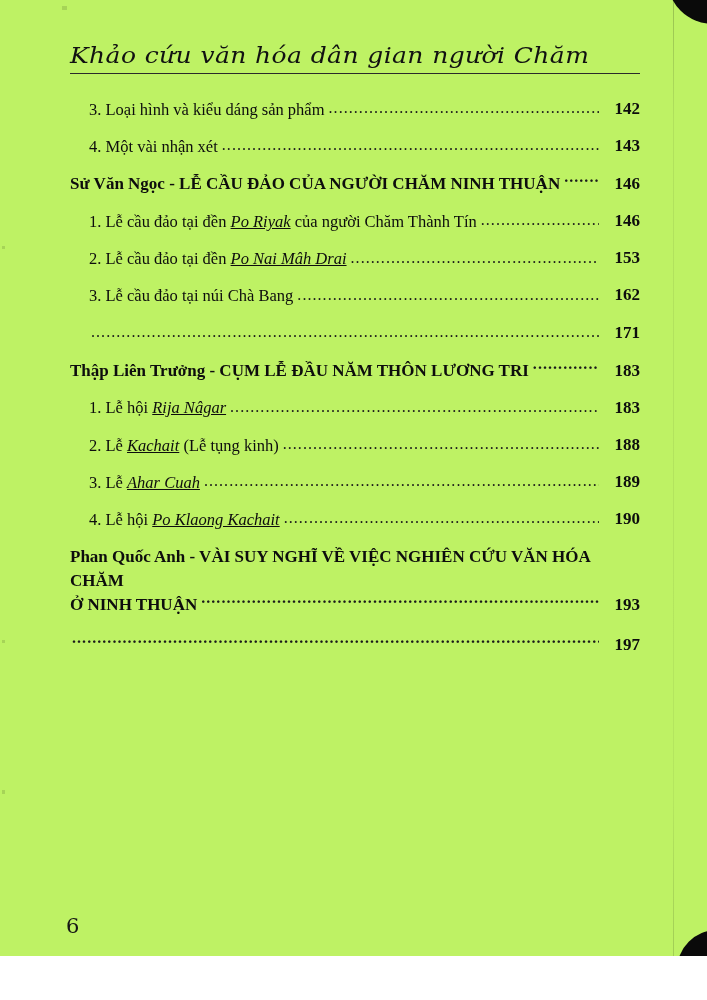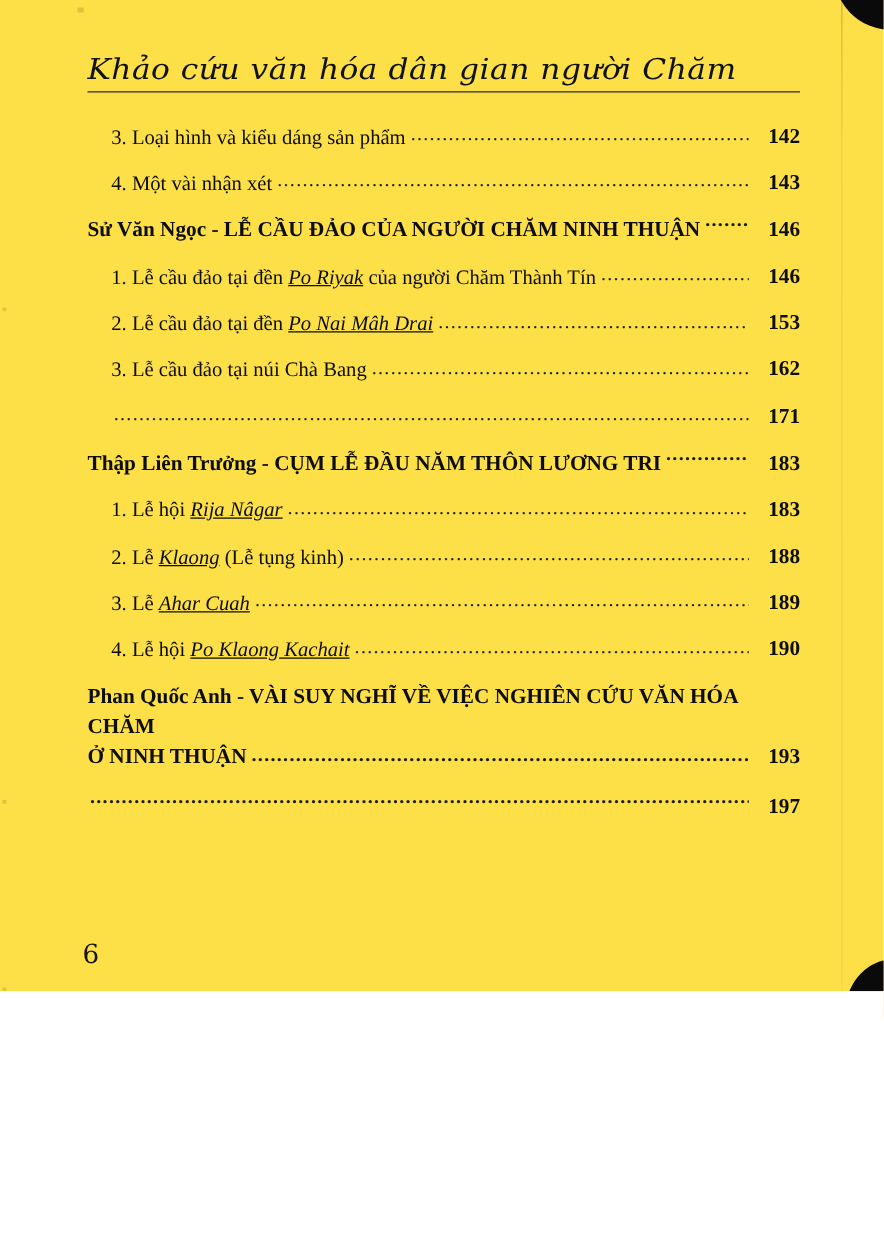--- a/index.html
+++ b/index.html
@@ -3,22 +3,22 @@
 <meta charset="utf-8">
 <style>
   html, body {
     margin: 0;
     padding: 0;
     background: #ffffff;
   }
   #page {
     position: relative;
     width: 707px;
-    height: 793px;
-    background: #fde047;
+    height: 956px;
+    background: #bef264;
     overflow: hidden;
     font-family: "Liberation Serif", "DejaVu Serif", serif;
     color: #0d0d0d;
   }
 
   
   .scan-corner {
     position: absolute;
     background: #0a0a0a;
     pointer-events: none;
@@ -143,21 +143,21 @@
     margin-bottom: 15px;
   }
   .ml-line {
     display: block;
     font-weight: bold;
     font-size: 17px;
     line-height: 1.42;
   }
   .ml-last {
     display: flex;
-    align-items: flex-end;
+    align-items: flex-start;
     font-weight: bold;
     font-size: 17px;
     line-height: 1.42;
     white-space: nowrap;
   }
 
   
   .folio {
     position: absolute;
     left: 66px;
@@ -235,21 +235,21 @@
         <span class="toc-label">Thập Liên Trưởng - CỤM LỄ ĐẦU NĂM THÔN LƯƠNG TRI</span>
         <span class="toc-leader"></span>
         <span class="toc-page">183</span>
       </div>
       <div class="toc-row sub">
         <span class="toc-label">1. Lễ hội <span class="it">Rija Nâgar</span></span>
         <span class="toc-leader"></span>
         <span class="toc-page">183</span>
       </div>
       <div class="toc-row sub">
-        <span class="toc-label">2. Lễ <span class="it">Klaong</span> (Lễ tụng kinh)</span>
+        <span class="toc-label">2. Lễ <span class="it">Kachait</span> (Lễ tụng kinh)</span>
         <span class="toc-leader"></span>
         <span class="toc-page">188</span>
       </div>
       <div class="toc-row sub">
         <span class="toc-label">3. Lễ <span class="it">Ahar Cuah</span> </span>
         <span class="toc-leader"></span>
         <span class="toc-page">189</span>
       </div>
       <div class="toc-row sub">
         <span class="toc-label">4. Lễ hội <span class="it">Po Klaong Kachait</span></span>

